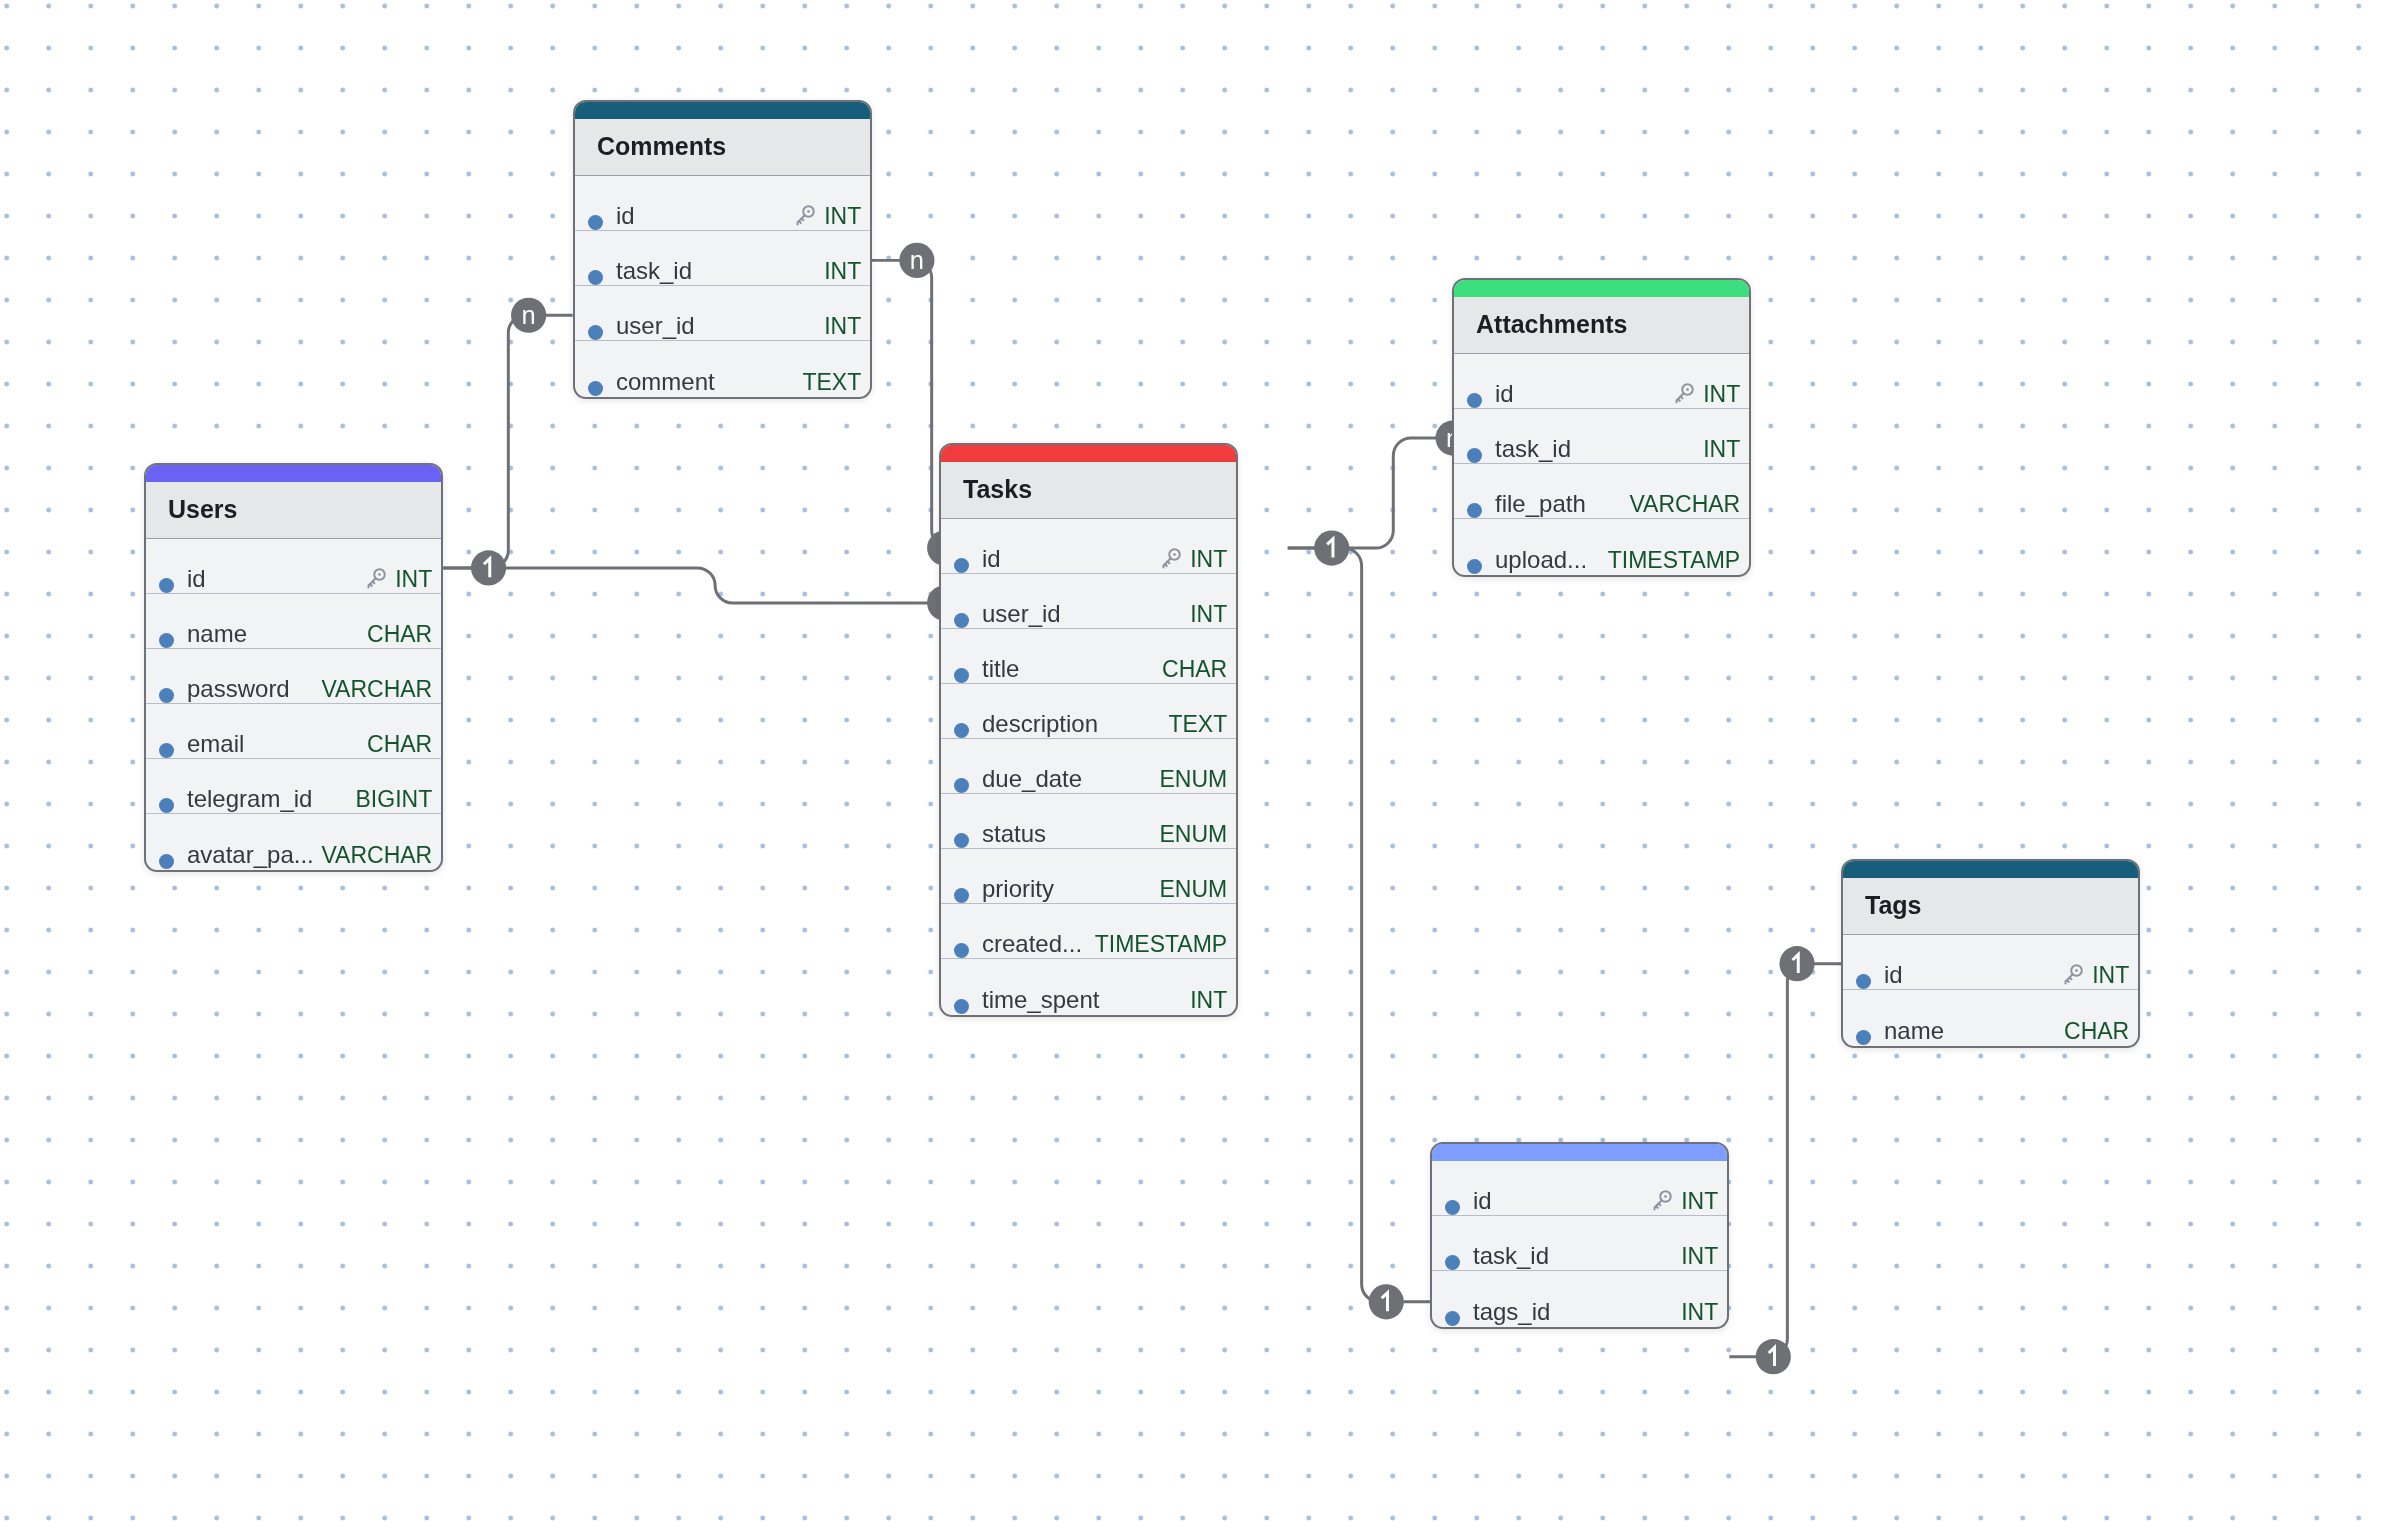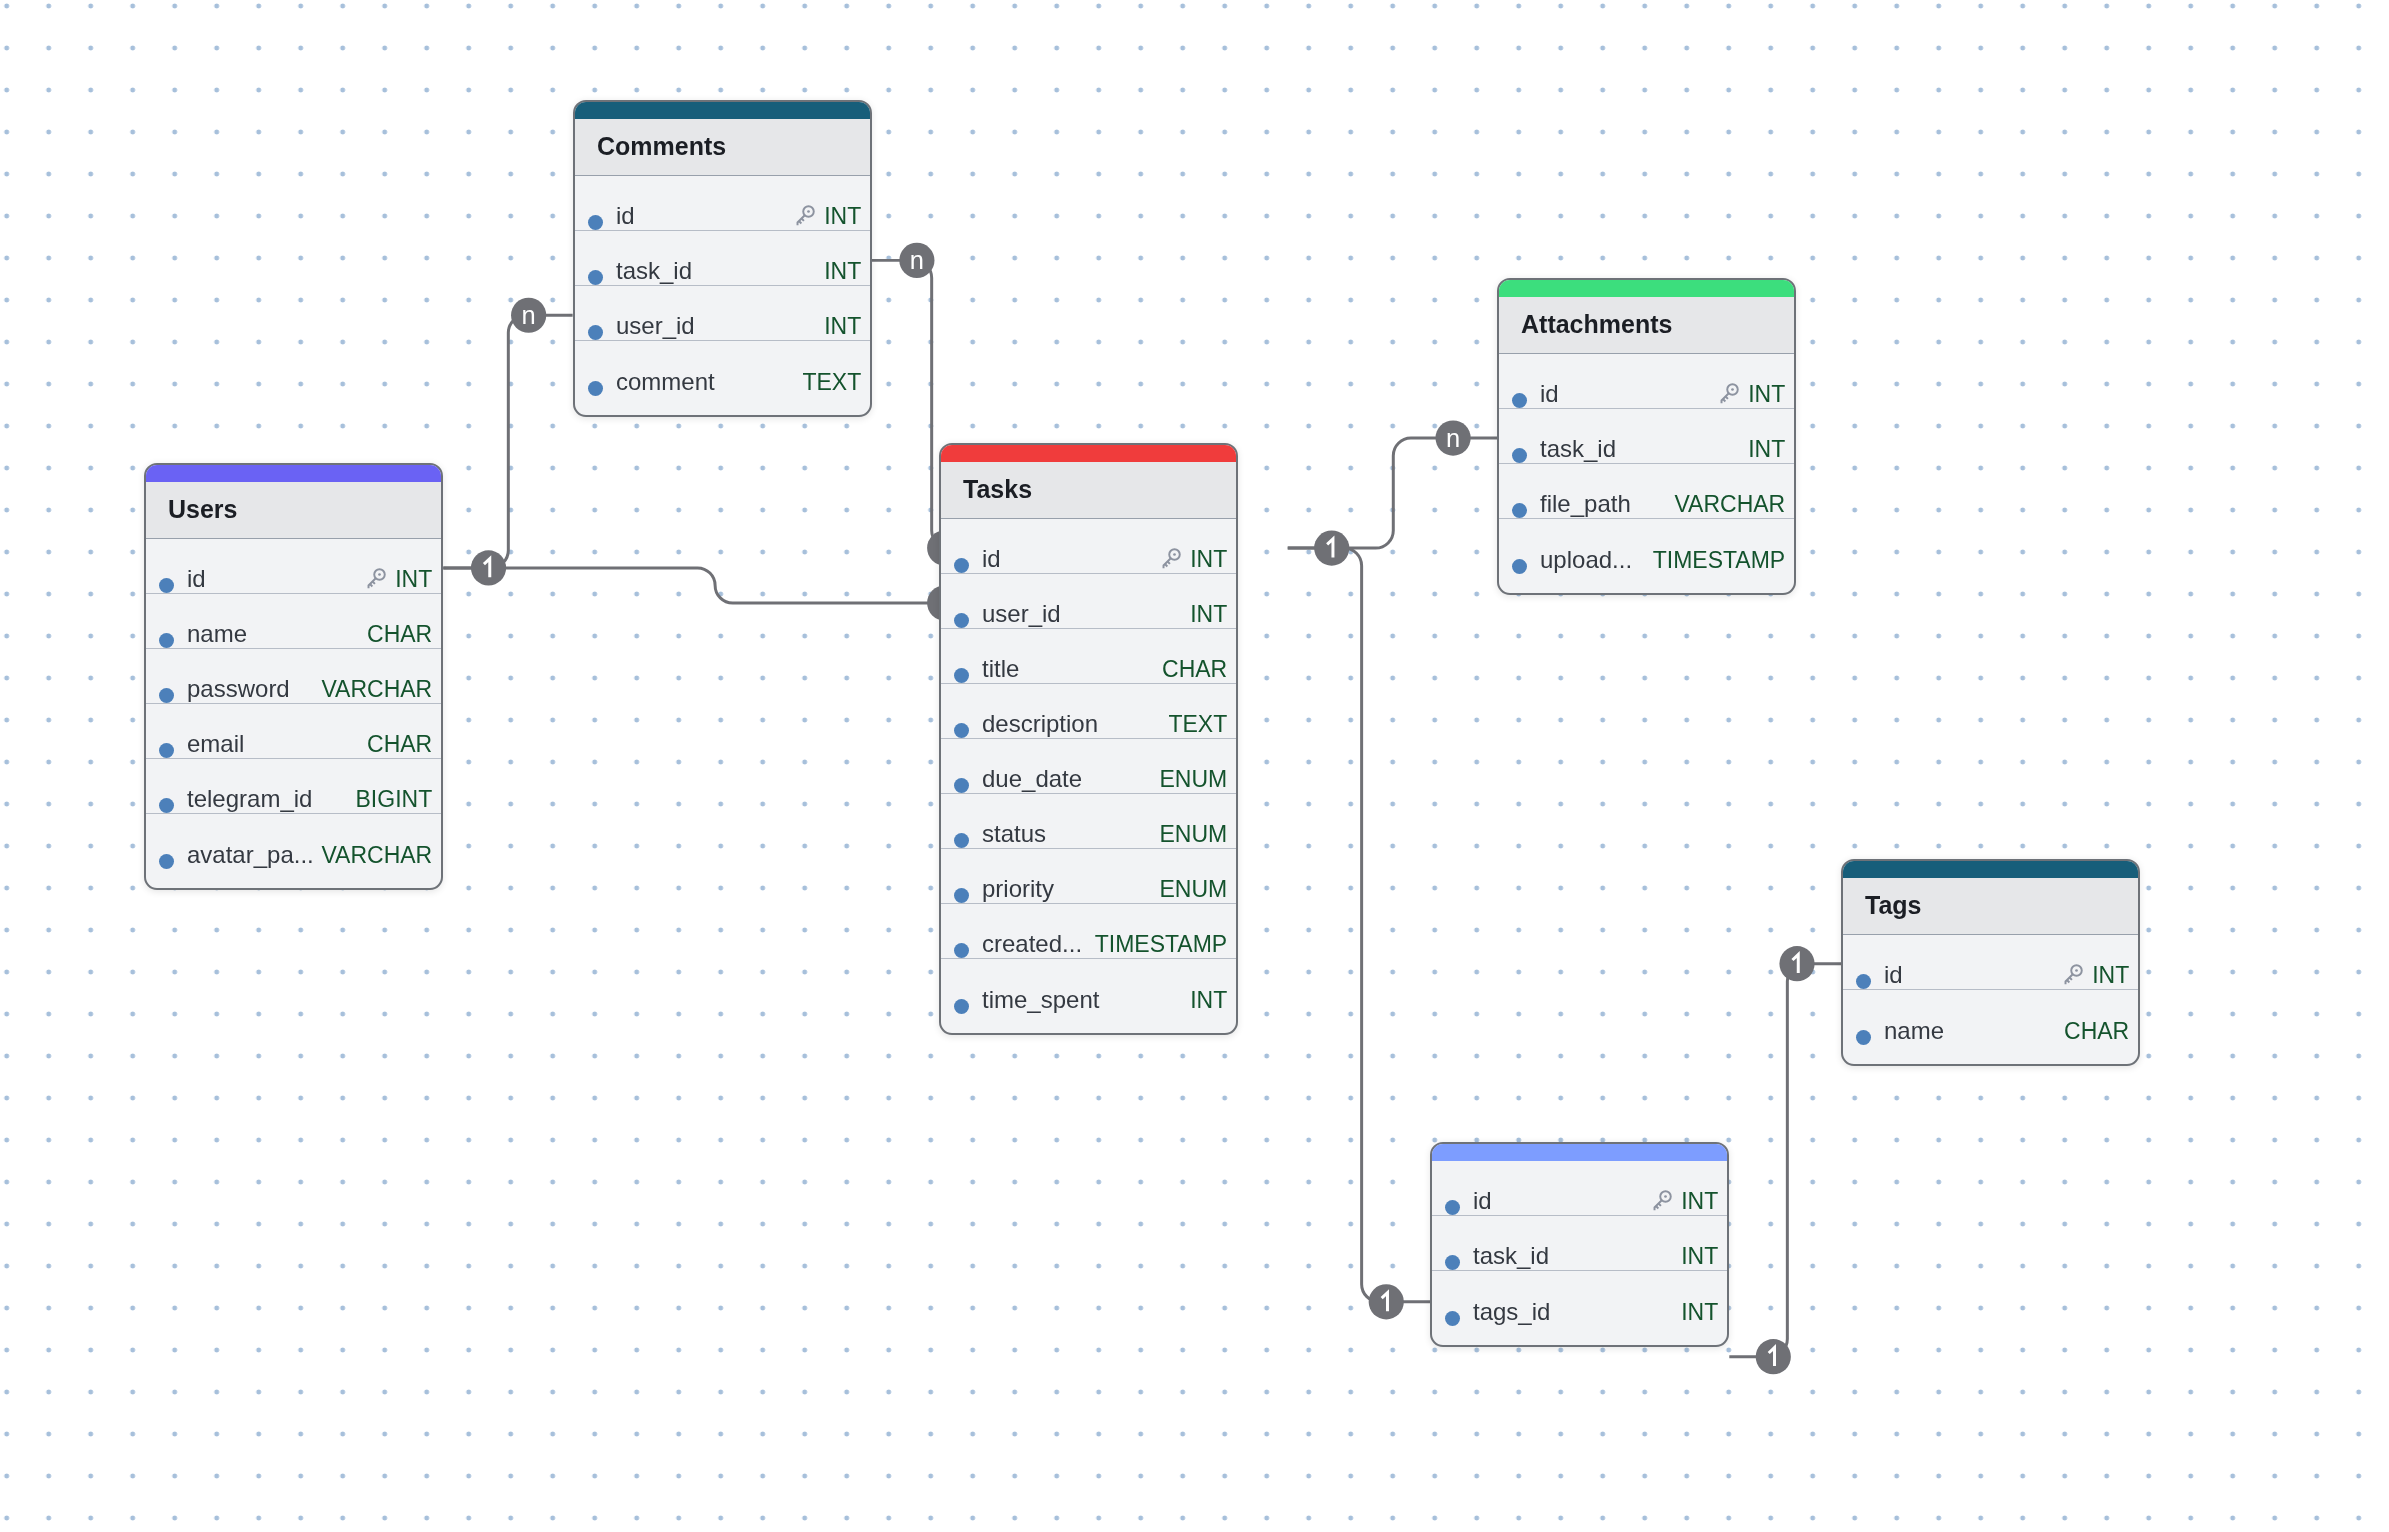--- a/index.html
+++ b/index.html
@@ -5,21 +5,21 @@
 html,body{margin:0;padding:0}
 body{
   width:2389px;height:1533px;position:relative;overflow:hidden;
   font-family:"Liberation Sans", sans-serif;
   background-color:#ffffff;
   background-image:radial-gradient(circle, rgba(125,162,202,.68) 2.1px, rgba(125,162,202,0) 2.8px);
   background-size:42px 42px;
   background-position:-14.3px -15px;
 }
 svg.wires{position:absolute;left:0;top:0}
-.tbl{position:absolute;width:299px;box-sizing:border-box;border:2.6px solid #6e7278;border-radius:13px;background:#f2f3f5;overflow:hidden;padding-bottom:19px;box-shadow:0 1.8px 7px rgba(0,0,0,.10)}
+.tbl{position:absolute;width:299px;box-sizing:border-box;border:2.6px solid #6e7278;border-radius:13px;background:#f2f3f5;overflow:hidden;padding-bottom:1px;box-shadow:0 1.8px 7px rgba(0,0,0,.10)}
 .bar{height:16.7px}
 .hdr{height:56px;background:#e6e7e9;border-bottom:1.8px solid #98a0ab;display:flex;align-items:center;padding-left:22px;font-size:25px;font-weight:bold;color:#1b1e24}
 .row{height:55px;box-sizing:border-box;display:flex;align-items:flex-end;padding:0 8.8px 0 13px;font-size:24px;color:#343941;border-bottom:1.8px solid #b7bdc7}
 .row:last-child{border-bottom:none}
 .dot{flex:none;width:15px;height:15px;border-radius:50%;background:#4c80ba;margin-right:13px}
 .typ{margin-left:auto;display:flex;align-items:center;gap:8px;font-size:23px;color:#14532d}
 .key{width:25px;height:25px}
 </style>
 </head>
 <body>
@@ -101,21 +101,21 @@
   <div class="row"><span class="dot"></span>user_id<span class="typ">INT</span></div>
   <div class="row"><span class="dot"></span>title<span class="typ">CHAR</span></div>
   <div class="row"><span class="dot"></span>description<span class="typ">TEXT</span></div>
   <div class="row"><span class="dot"></span>due_date<span class="typ">ENUM</span></div>
   <div class="row"><span class="dot"></span>status<span class="typ">ENUM</span></div>
   <div class="row"><span class="dot"></span>priority<span class="typ">ENUM</span></div>
   <div class="row"><span class="dot"></span>created...<span class="typ">TIMESTAMP</span></div>
   <div class="row"><span class="dot"></span>time_spent<span class="typ">INT</span></div>
 </div>
 
-<div class="tbl" style="left:1497px;top:278px">
+<div class="tbl" style="left:1452px;top:278px">
   <div class="bar" style="background:#3cde7d"></div>
   <div class="hdr">Attachments</div>
   <div class="row"><span class="dot"></span>id<span class="typ"><svg class="key" viewBox="0 0 28 28" fill="none" stroke="#8d93a0" stroke-width="2.2">
           <circle cx="19.6" cy="8.4" r="5.9"></circle>
           <circle cx="19.6" cy="8.4" r="1.5" fill="#8d93a0" stroke="none"></circle>
           <path d="M15.4 12.6 L7.3 20.7 L7.3 23.9"></path>
           <path d="M11.8 16.2 L14.5 18.9"></path>
           <path d="M8.9 19.1 L11.6 21.8"></path>
         </svg>INT</span></div>
   <div class="row"><span class="dot"></span>task_id<span class="typ">INT</span></div>

